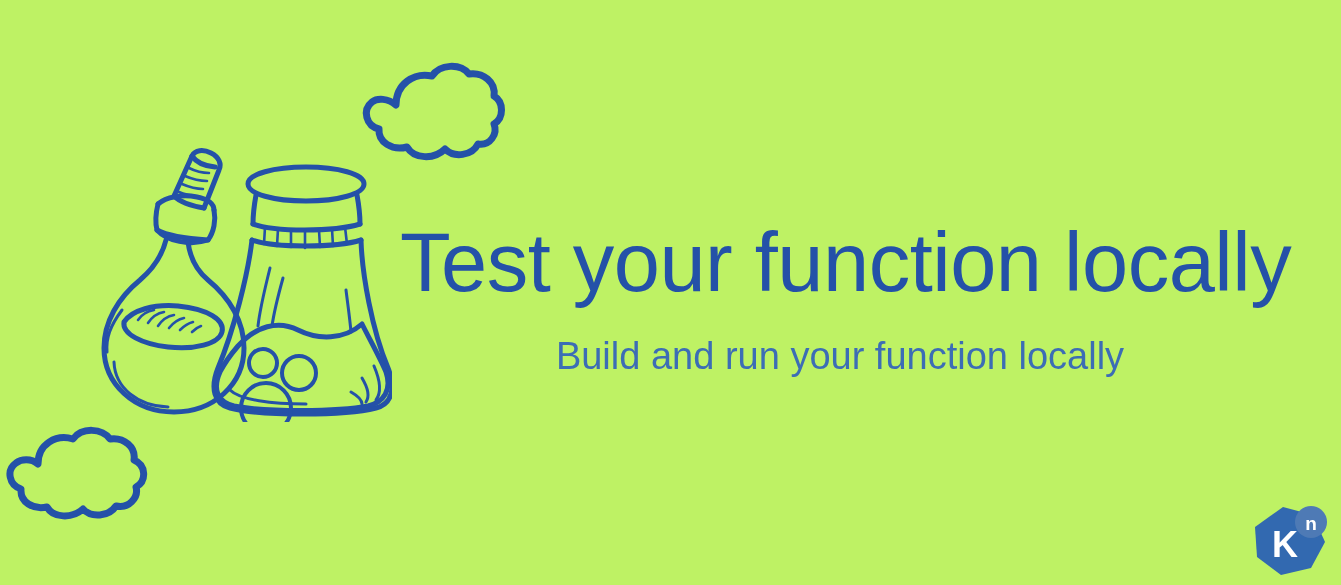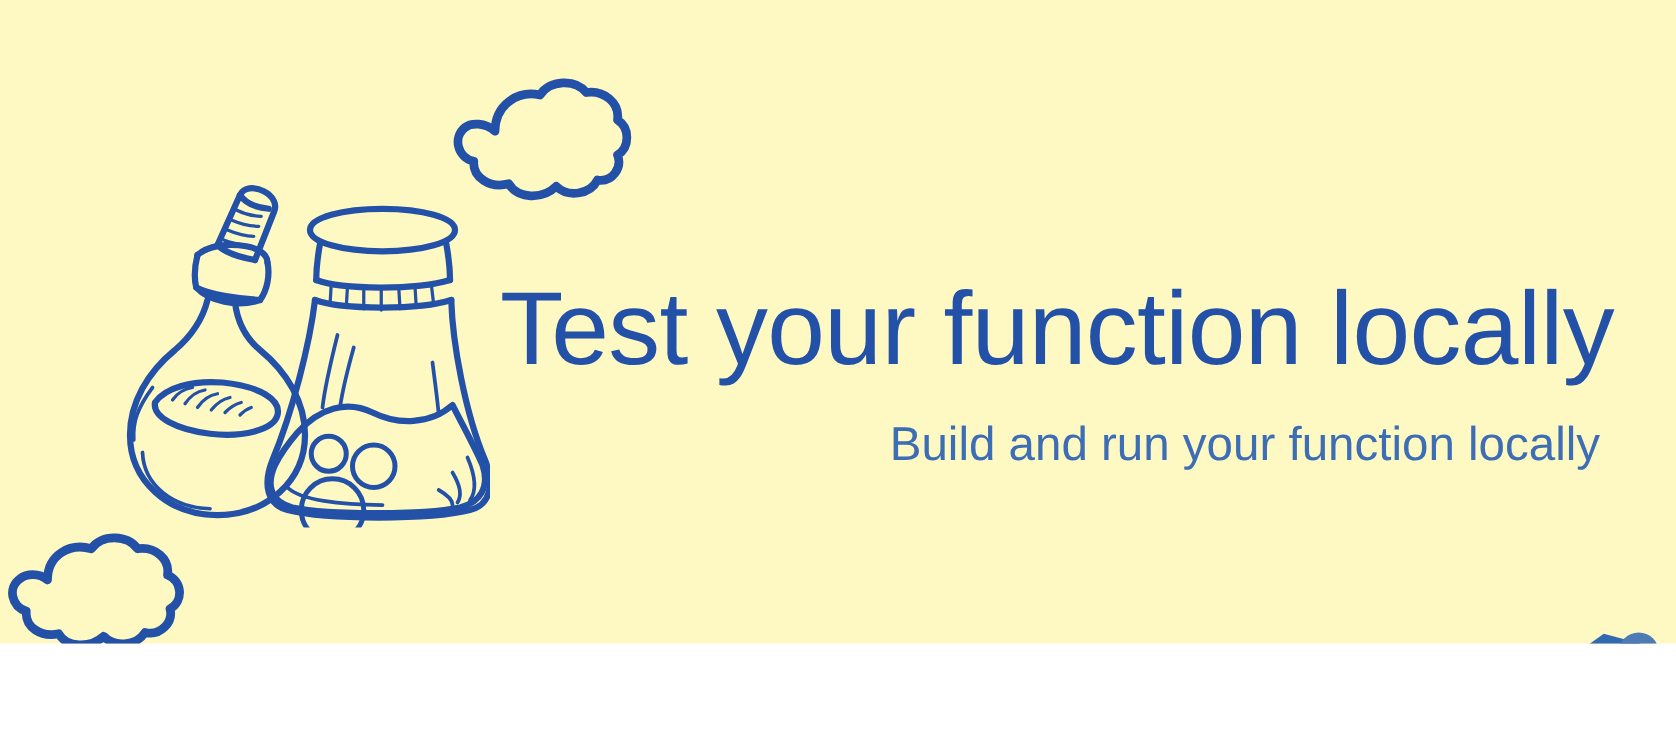--- a/index.html
+++ b/index.html
@@ -7,22 +7,22 @@
     margin: 0;
     padding: 0;
     background: #ffffff;
   }
   body {
     font-family: "Liberation Sans", sans-serif;
   }
   #slide {
     position: relative;
     width: 1341px;
-    height: 515px;
-    background: #fef9c3;
+    height: 585px;
+    background: #bef264;
     overflow: hidden;
   }
 
   
   .art {
     position: absolute;
     pointer-events: none;
   }
   #cloud-top {
     left: 352px;
@@ -61,21 +61,20 @@
     margin: 0;
   }
   #subtitle {
     margin-top: 22px;
   }
   .sub-line {
     font-size: 38px;
     line-height: 1.38;
     color: #3C6DB5;
     white-space: nowrap;
-    text-align: right;
   }
   .sub-line.bold {
     font-weight: 700;
     letter-spacing: -0.2px;
   }
 
   
   #logo {
     position: absolute;
     left: 1249px;

